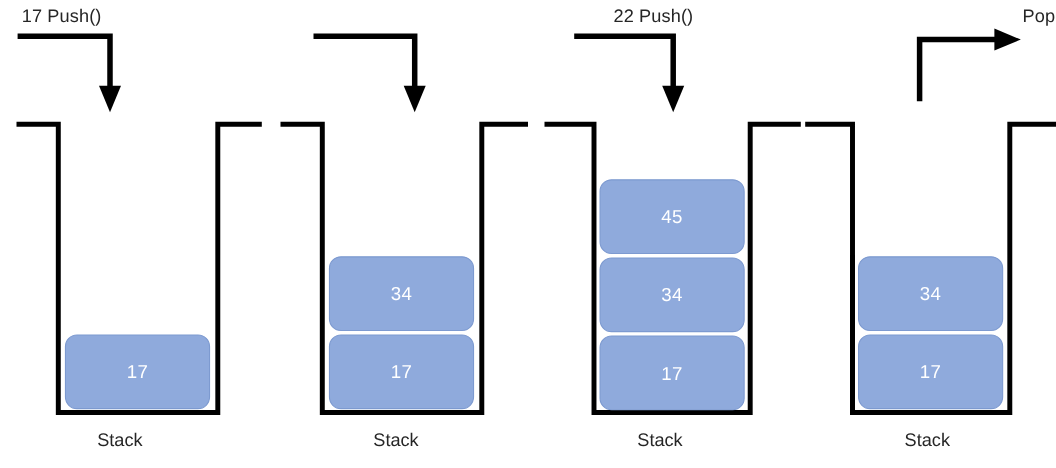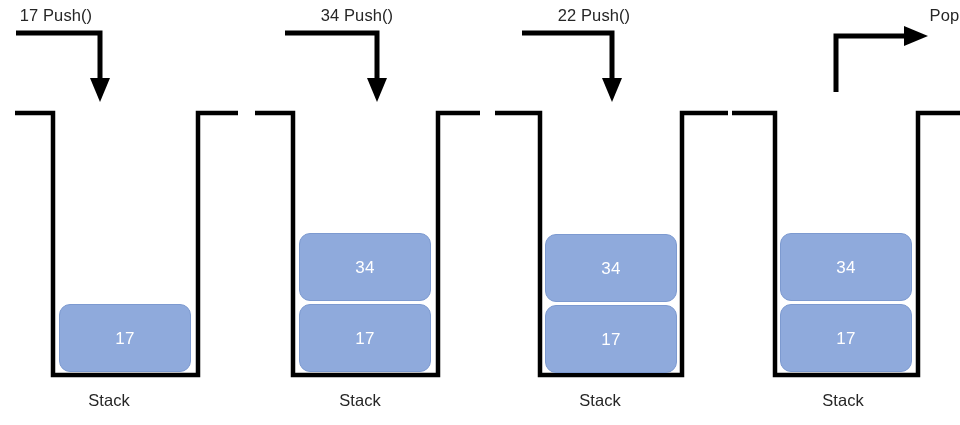--- a/index.html
+++ b/index.html
@@ -116,21 +116,20 @@
     </svg>
 
     <div class="stack-area">
       <div class="block" style="left:59px; top:304px;">17</div>
     </div>
 
     <div class="stack-caption c1">Stack</div>
   </div>
 
   <div class="panel" style="left:240px;">
-    <div class="op-label push-34">34 Push()</div>
 
     <svg class="arrow-svg" viewBox="0 0 240 425">
       <path d="M 45 33 L 137 33 L 137 82" fill="none" stroke="#000000" stroke-width="5"></path>
       <path d="M 137 102 L 127 78 L 147 78 Z" fill="#000000"></path>
     </svg>
 
     <svg class="container-svg" viewBox="0 0 240 425">
       <path d="M 15 113 L 53 113 L 53 375 L 198 375 L 198 113 L 240 113" fill="none" stroke="#000000" stroke-width="4.5" stroke-linejoin="miter"></path>
     </svg>
 
@@ -148,20 +147,21 @@
     <svg class="arrow-svg" viewBox="0 0 240 425">
       <path d="M 42 33 L 132 33 L 132 82" fill="none" stroke="#000000" stroke-width="5"></path>
       <path d="M 132 102 L 122 78 L 142 78 Z" fill="#000000"></path>
     </svg>
 
     <svg class="container-svg" viewBox="0 0 240 425">
       <path d="M 15 113 L 60 113 L 60 375 L 202 375 L 202 113 L 248 113" fill="none" stroke="#000000" stroke-width="4.5" stroke-linejoin="miter"></path>
     </svg>
 
     <div class="stack-area">
+      <div class="block" style="left:65px; top:163px;">45</div>
       <div class="block" style="left:65px; top:234px;">34</div>
       <div class="block" style="left:65px; top:305px;">17</div>
     </div>
 
     <div class="stack-caption c3">Stack</div>
   </div>
 
   <div class="panel" style="left:720px;">
     <div class="op-label pop">Pop()</div>
 

